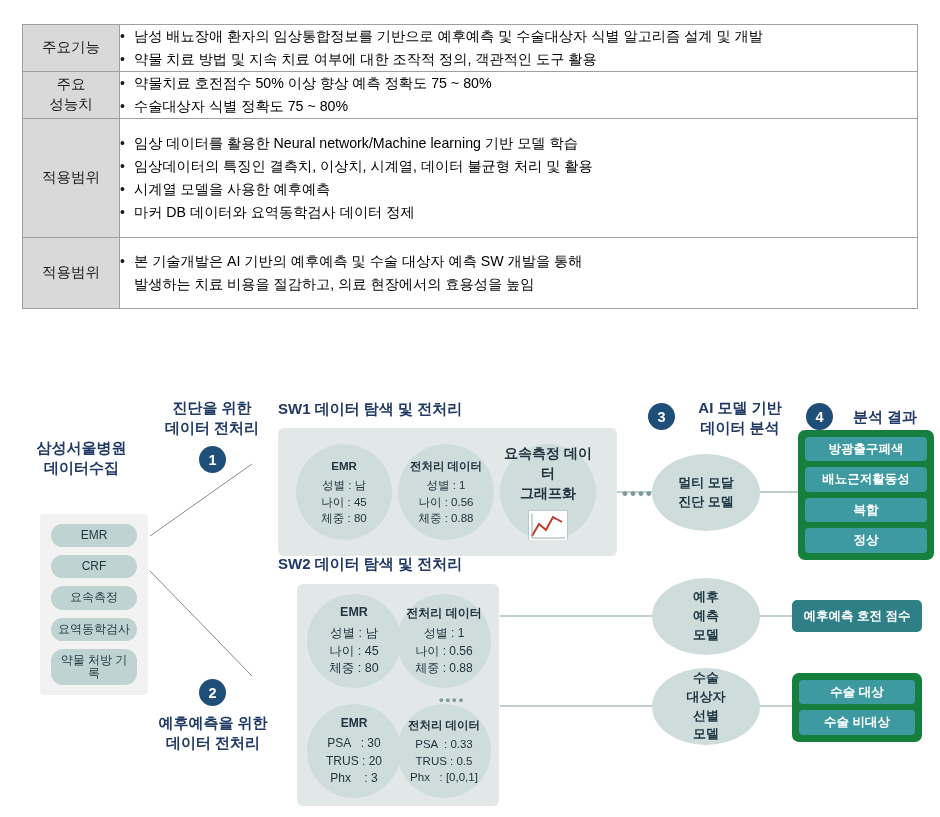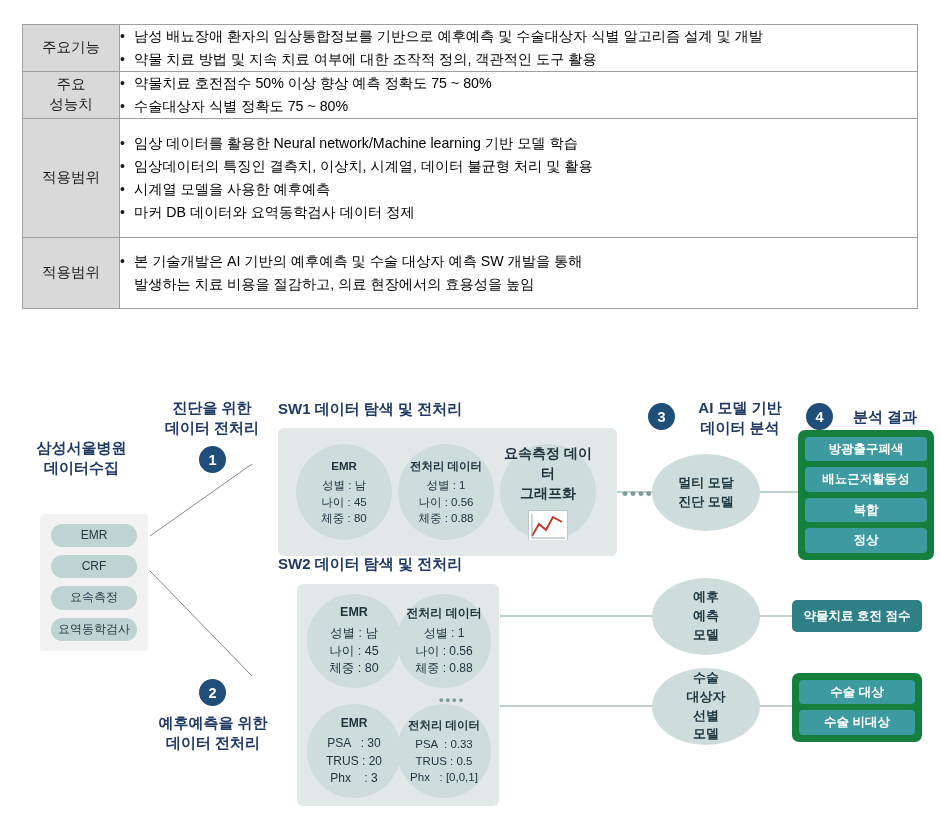--- a/index.html
+++ b/index.html
@@ -266,20 +266,21 @@
   </svg>
 
   <div class="abs navy-title" style="left:14px; top:52px; width:135px;">삼성서울병원
 데이터수집</div>
 
   <div class="abs source-box" style="left:40px; top:128px; width:86px;">
     <div class="source-pill">EMR</div>
     <div class="source-pill">CRF</div>
     <div class="source-pill">요속측정</div>
     <div class="source-pill">요역동학검사</div>
+    <div class="source-pill">약물 처방 기록</div>
   </div>
 
   <div class="abs navy-title" style="left:144px; top:12px; width:136px;">진단을 위한
 데이터 전처리</div>
   <div class="abs step-circle" style="left:199px; top:60px;">1</div>
 
   <div class="abs navy-title left" style="left:278px; top:13px; width:340px;">SW1 데이터 탐색 및 전처리</div>
   <div class="abs panel" style="left:278px; top:42px; width:339px; height:128px;">
     <div class="abs circle-node" style="left:18px; top:16px; width:96px; height:96px; font-size:11.5px;">
       <div class="cn-title">EMR</div>
@@ -355,20 +356,20 @@
   <div class="abs step-circle" style="left:806px; top:17px;">4</div>
   <div class="abs navy-title" style="left:839px; top:21px; width:92px;">분석 결과</div>
 
   <div class="abs result-group" style="left:798px; top:44px; width:122px;">
     <div class="result-pill">방광출구폐색</div>
     <div class="result-pill">배뇨근저활동성</div>
     <div class="result-pill">복합</div>
     <div class="result-pill">정상</div>
   </div>
 
-  <div class="abs pill-single" style="left:792px; top:214px; width:130px; box-sizing:border-box;">약물치료 호전 점수</div>
+  <div class="abs pill-single" style="left:792px; top:214px; width:130px; box-sizing:border-box;">예후예측 호전 점수</div>
 
   <div class="abs result-group" style="left:792px; top:287px; width:130px; box-sizing:border-box;">
     <div class="result-pill">수술 대상</div>
     <div class="result-pill">수술 비대상</div>
   </div>
 
 </div>
 
 </body></html>

